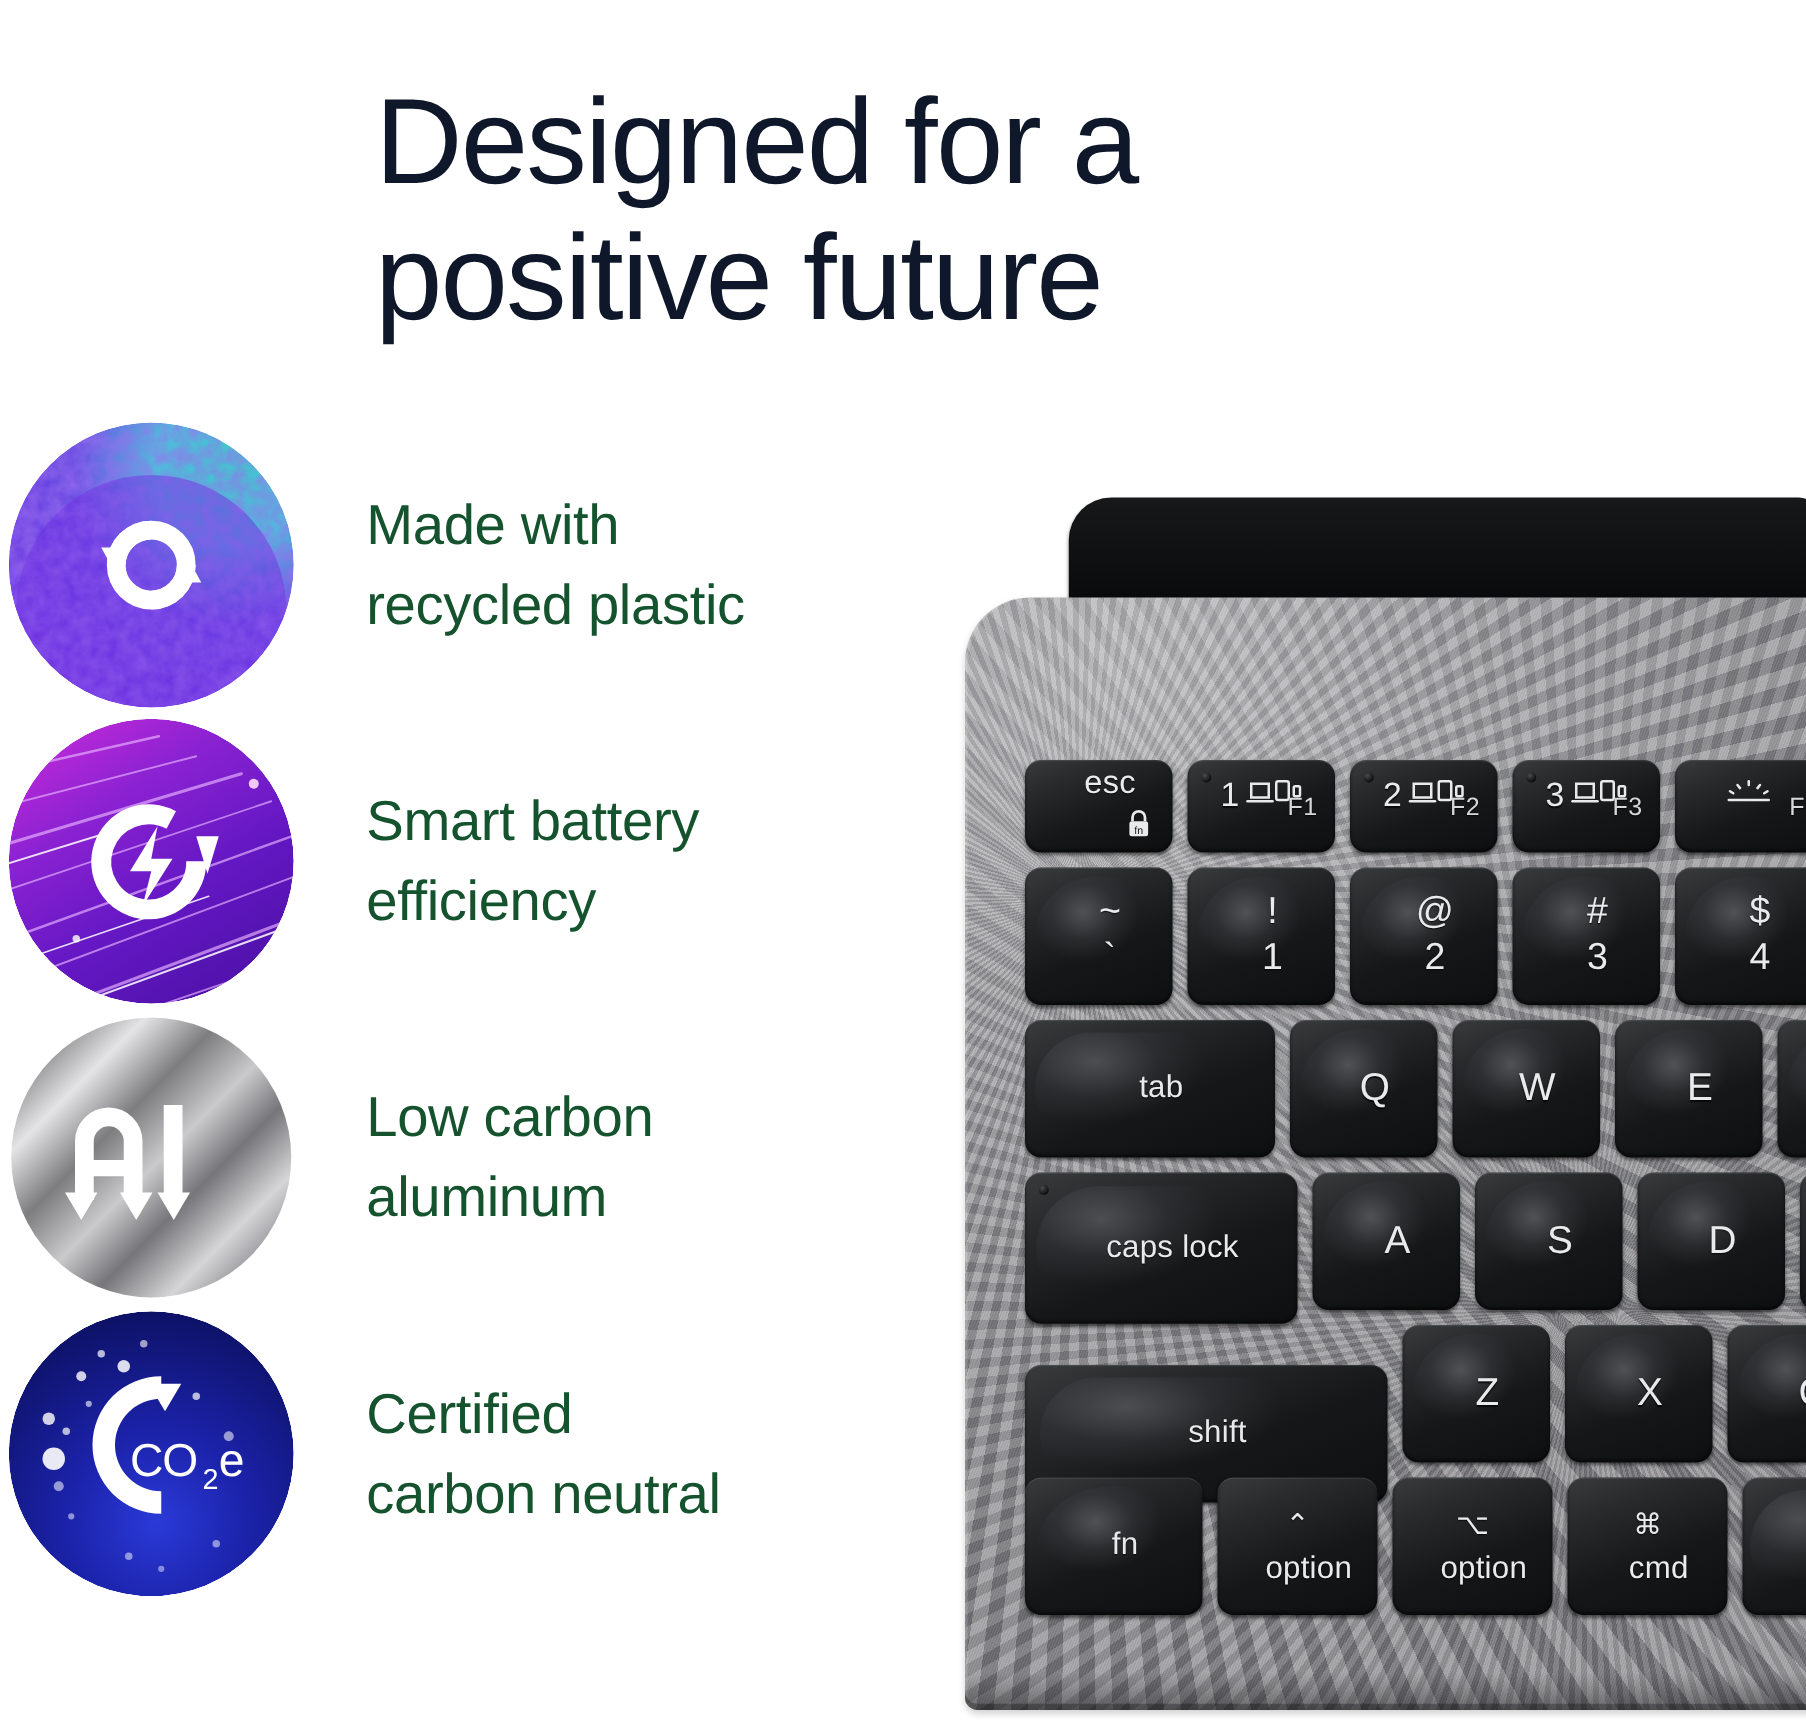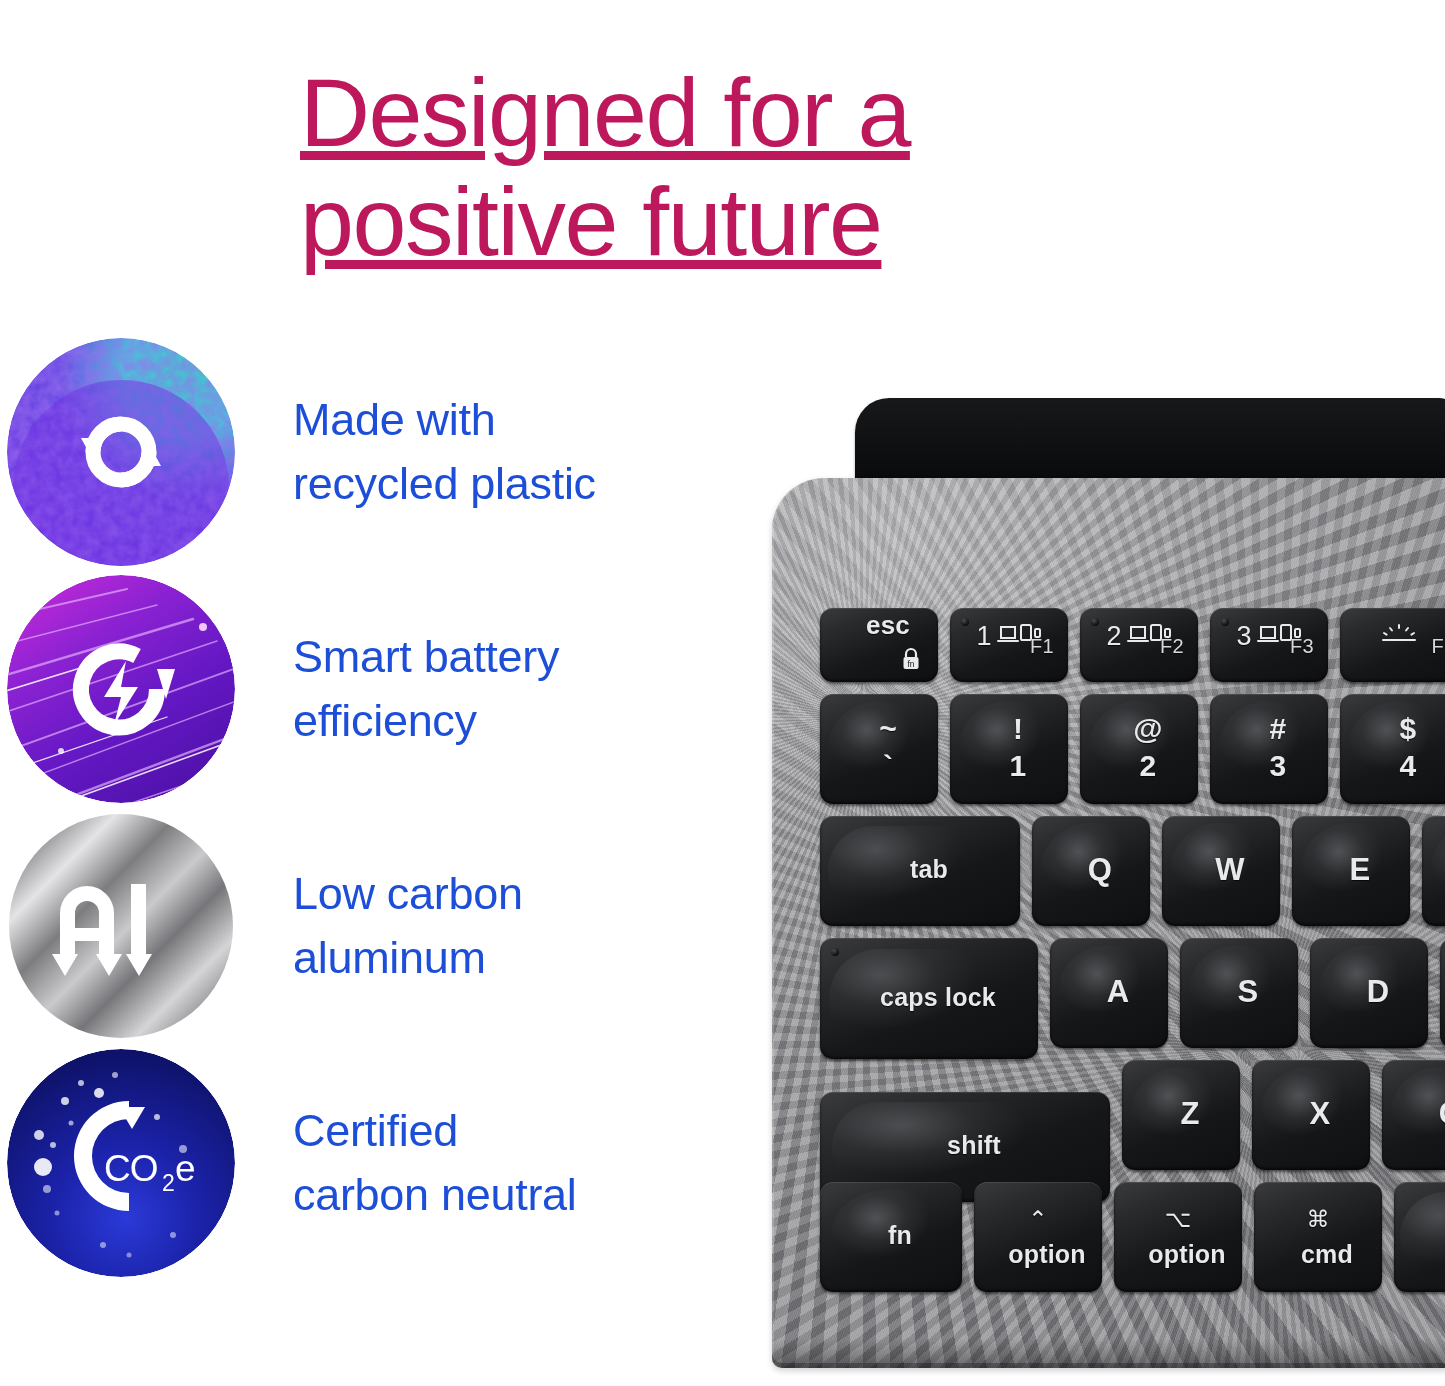--- a/index.html
+++ b/index.html
@@ -24,23 +24,22 @@
   
   .headline {
     position: absolute;
     left: 300px;
     top: -6px;
     width: 820px;
     font-size: 97px;
     line-height: 1.12;
     letter-spacing: -1.5px;
     font-weight: 400;
-    color: #be185d;
+    color: #0f172a;
     white-space: pre-line;
-    text-decoration: underline;
   }
 
   
   .features {
     position: absolute;
     left: 0;
     top: 333px;
     width: 740px;
   }
   .feature-row {
@@ -57,21 +56,21 @@
     border-radius: 50%;
     margin-left: 7px;
     overflow: hidden;
     flex: 0 0 auto;
   }
   .badge svg { display: block; width: 100%; height: 100%; }
 
   .feature-label {
     font-size: 45px;
     line-height: 1.42;
-    color: #1d4ed8;
+    color: #14532d;
     letter-spacing: -0.3px;
     margin-left: 58px;
     white-space: pre-line;
   }
 
   
   #keyboard-scene {
     position: absolute;
     left: 760px;
     top: 380px;
@@ -175,21 +174,21 @@
     height: 82%;
     border-radius: 999px;
     background: radial-gradient(60% 70% at 26% 26%, rgba(92,94,97,.70) 0%, rgba(56,57,60,.40) 45%, rgba(14,15,16,0) 78%);
     pointer-events: none;
   }
 
   .key .lbl {
     position: absolute;
     left: 0; right: 0;
     text-align: center;
-    font-weight: 700;
+    font-weight: 400;
     letter-spacing: .2px;
     text-shadow: 0 1px 1px rgba(0,0,0,.75);
     z-index: 2;
     padding-left: 18px;
   }
 
   
   .key.alpha .lbl {
     top: 50%;
     transform: translateY(-52%);

